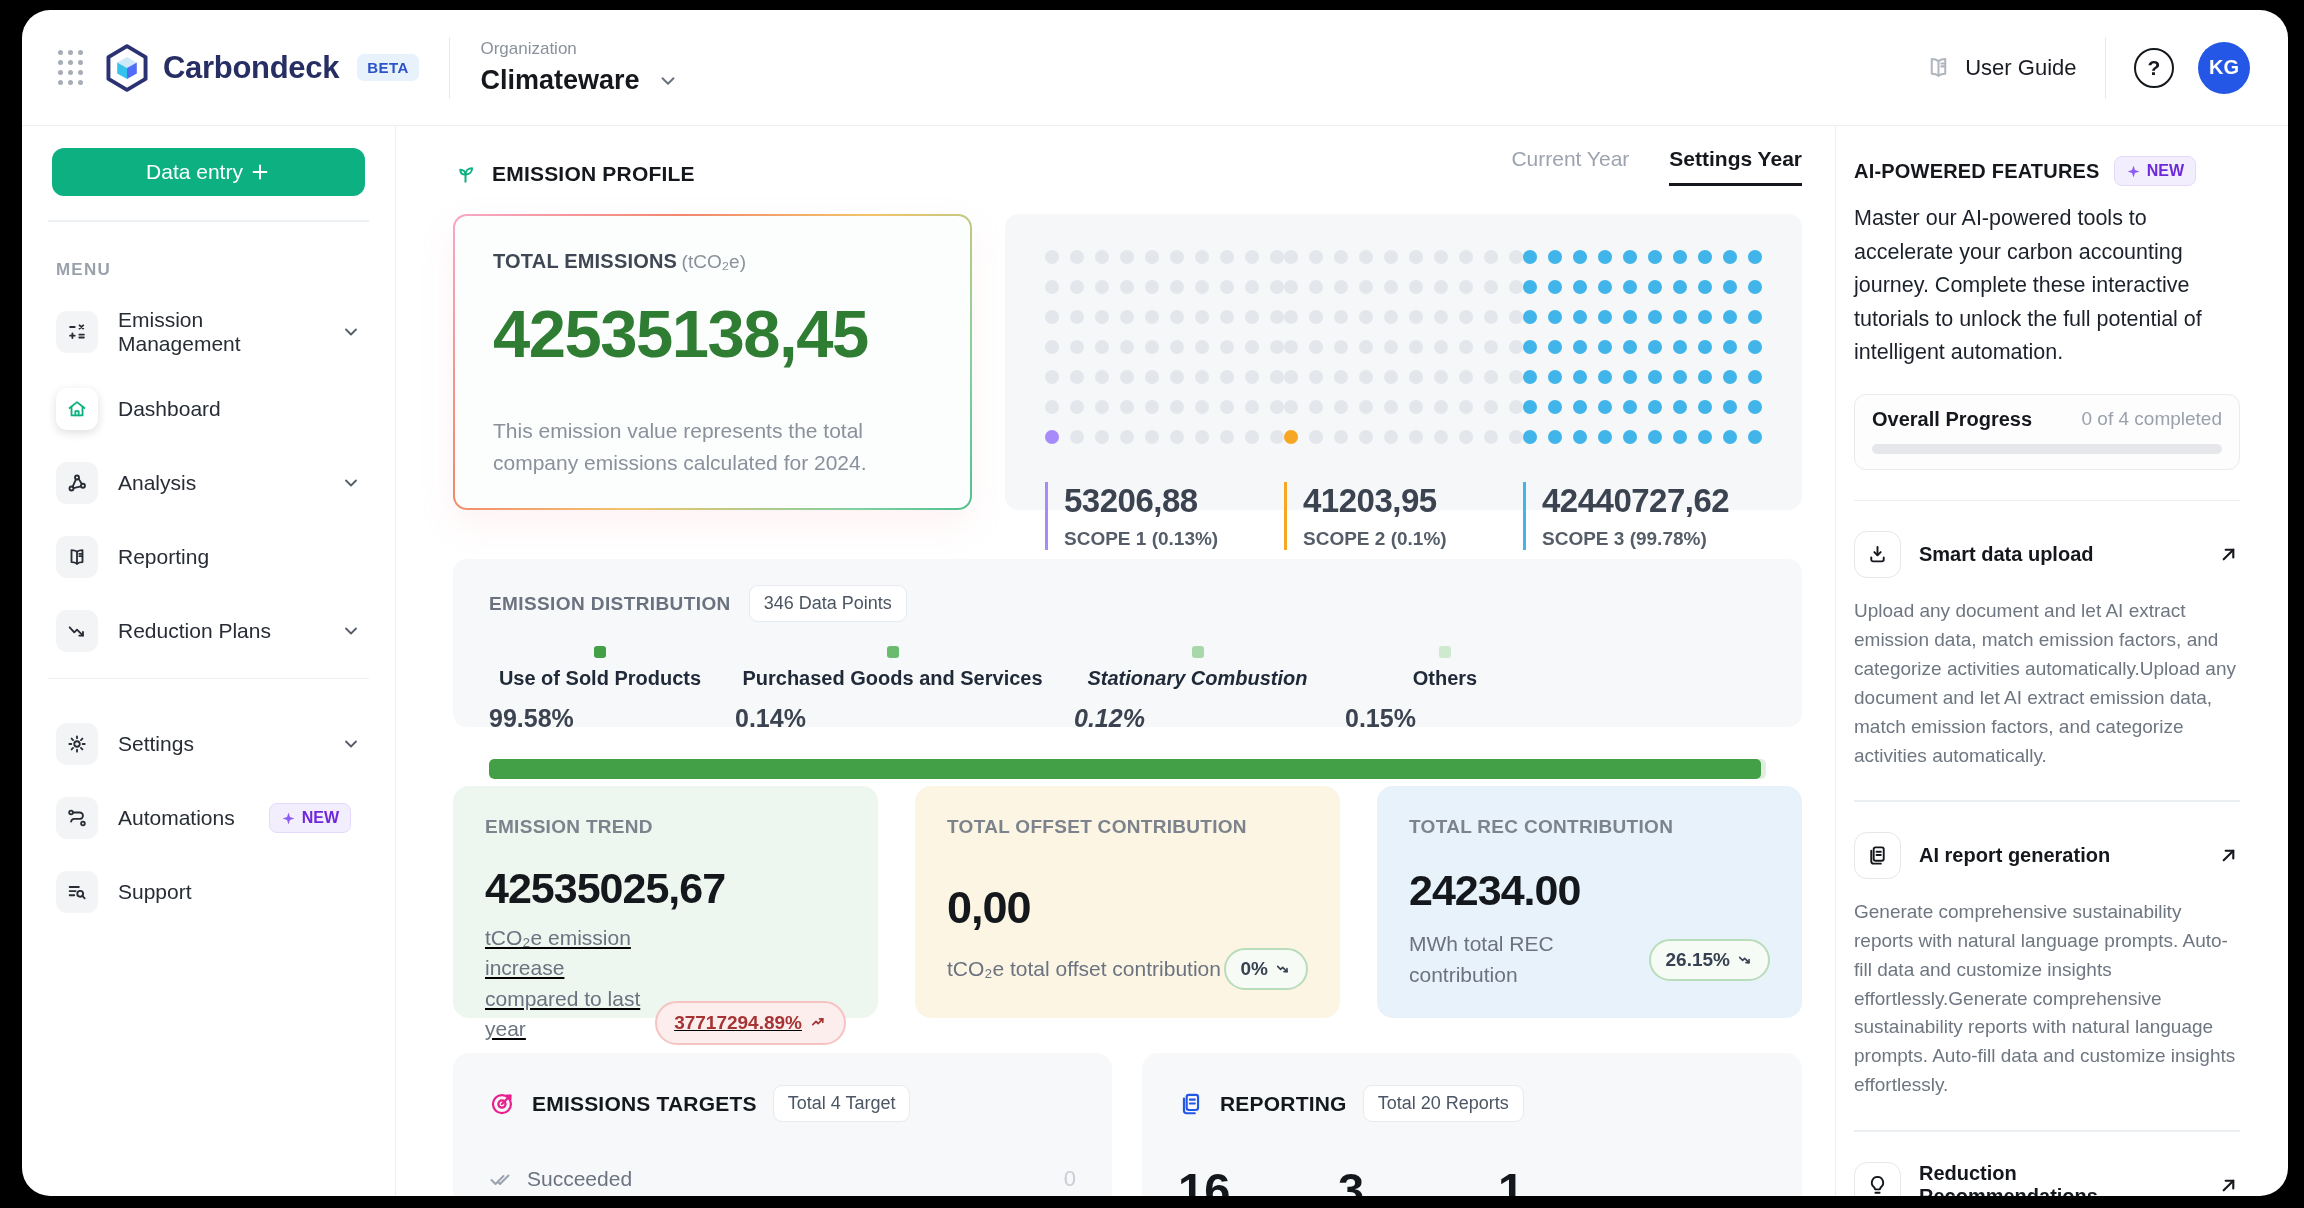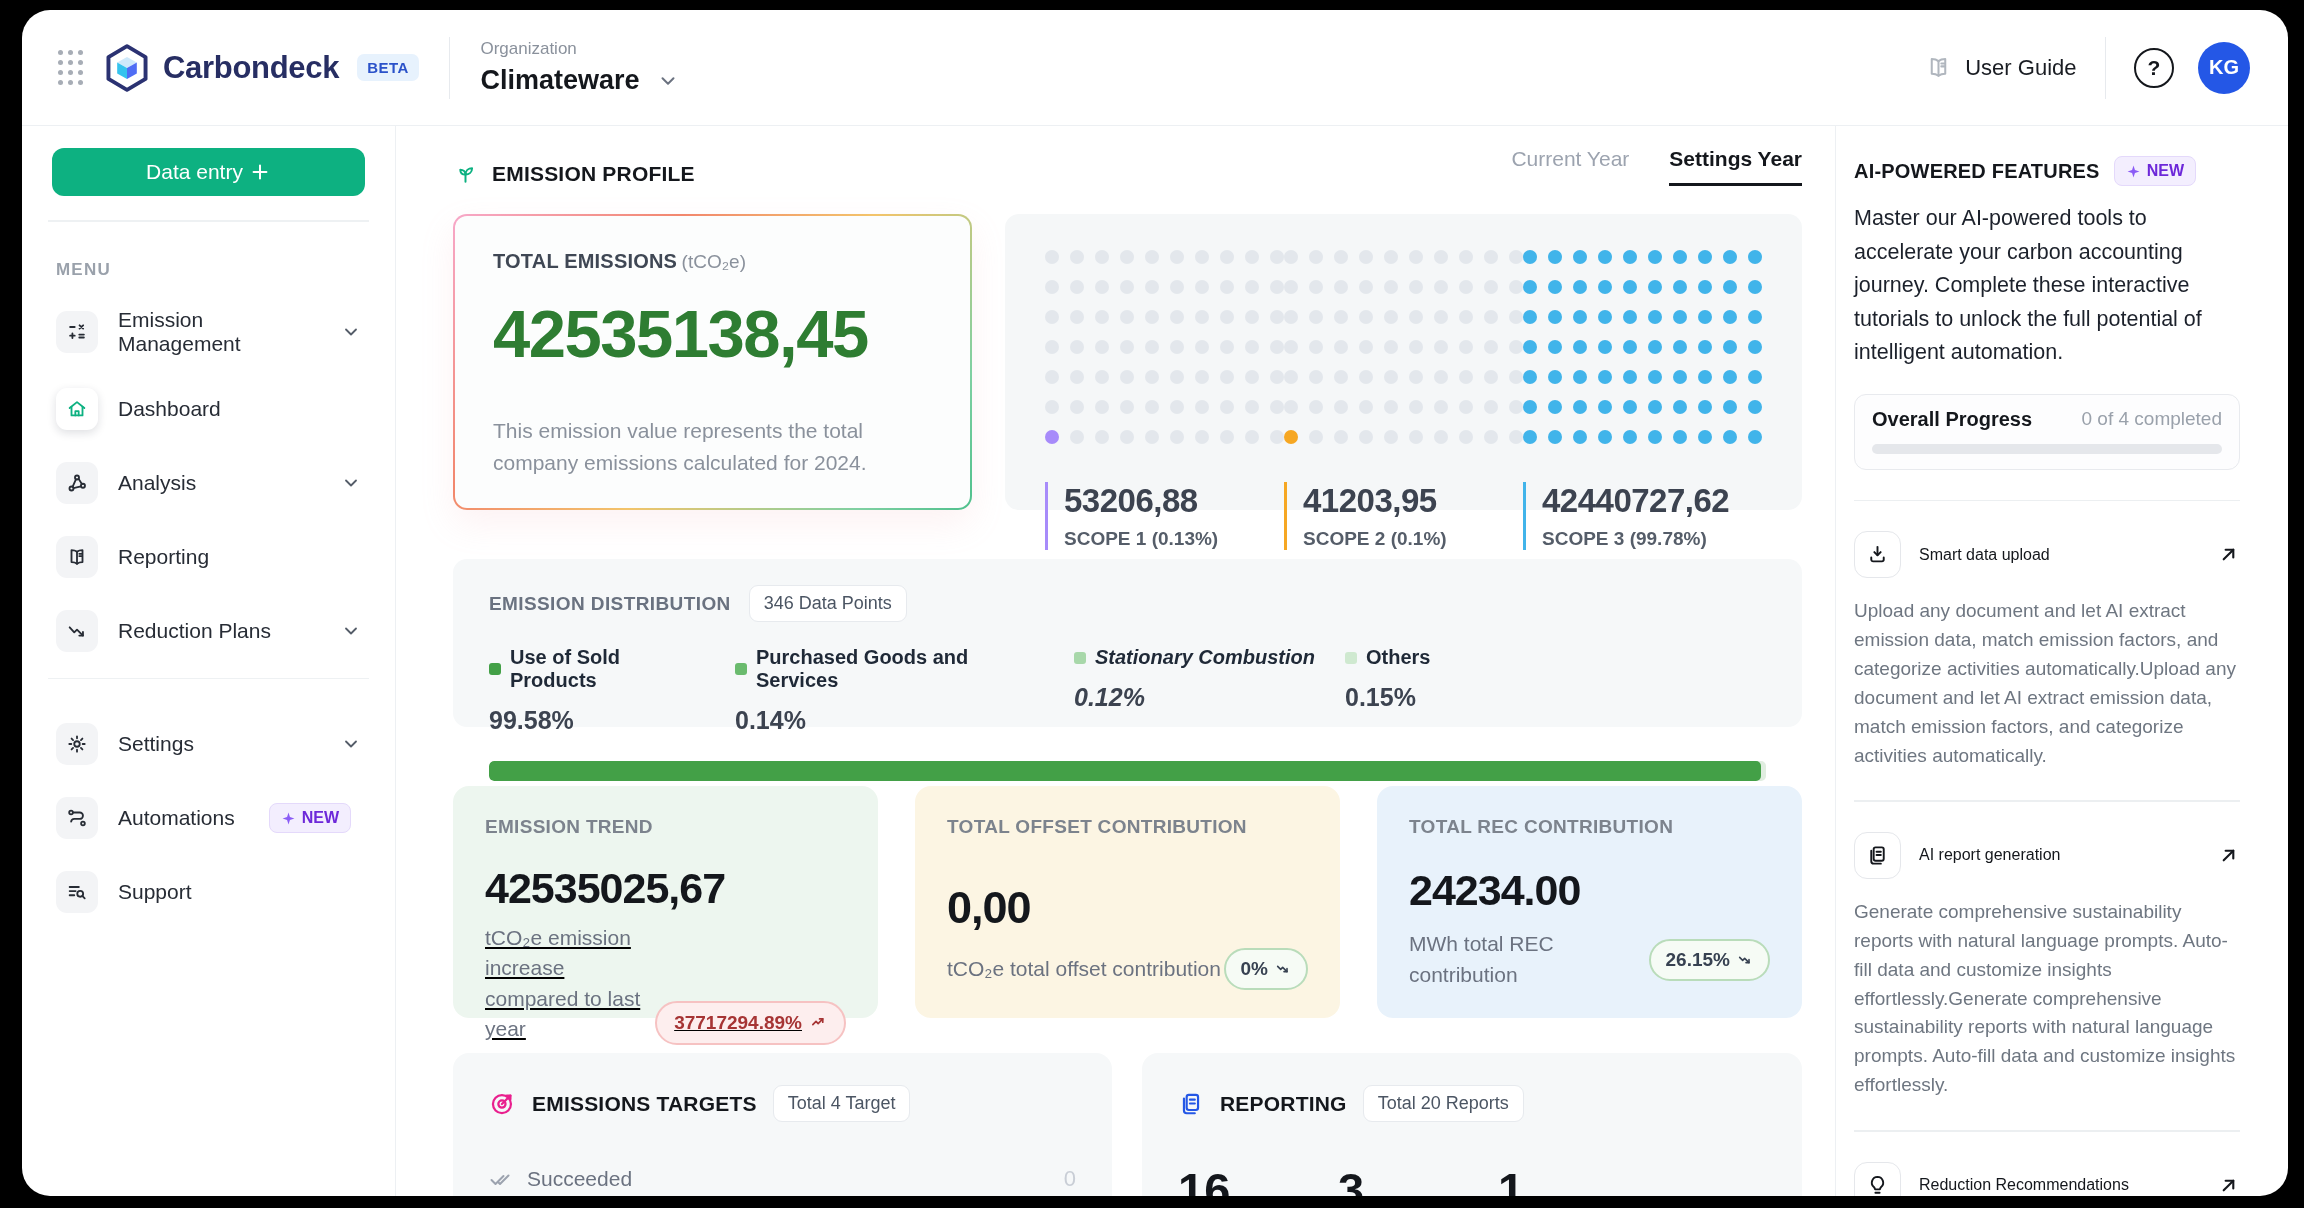--- a/index.html
+++ b/index.html
@@ -61,21 +61,21 @@
   .scope-value { font-size:33px; font-weight:700; color:#3c4350; letter-spacing:-.5px; }
   .scope-label { font-size:19px; font-weight:600; color:#555d69; margin-top:8px; }
 
   .dist-card { margin-top:49px; height:168px; background:#f6f8f9; border-radius:14px; padding:26px 36px; }
   .dist-head { display:flex; align-items:center; gap:18px; }
   .dist-title { font-size:19px; font-weight:600; color:#6a7280; letter-spacing:.4px; }
   .pill-badge { background:#fff; border:1px solid #e7eaee; border-radius:9px; font-size:18px; color:#4b5563; padding:7px 14px; }
   .legend-row { display:flex; margin-top:24px; }
   .legend-col { margin-right:24px; }
   .legend-col:nth-child(1){ width:222px; } .legend-col:nth-child(2){ width:315px; } .legend-col:nth-child(3){ width:247px;font-style:italic; } .legend-col:nth-child(4){ width:200px; }
-  .legend-top { display:flex; align-items:center; gap:9px; font-size:20px; font-weight:600; color:#1f2937; }
+  .legend-top { display:flex; align-items:center; gap:9px; font-size:20px; font-weight:600; color:#1f2937;flex-direction:column; }
   .swatch { width:12px; height:12px; border-radius:3px; flex:0 0 12px; }
   .legend-pct { font-size:25px; font-weight:600; color:#3c4350; margin-top:14px; }
   .dist-track { margin-top:26px; height:20px; border-radius:5px; background:#e0ede0; overflow:hidden; }
   .dist-fill { height:100%; border-radius:5px; }
 
   .stats-row { display:flex; gap:37px; margin-top:59px; }
   .stat-card { width:426px; height:232px; border-radius:16px; padding:30px 32px 28px; display:flex; flex-direction:column; }
   .stat-card.trend { background:#edf6ef; }
   .stat-card.offset { background:#fcf5e3; }
   .stat-card.rec { background:#e8f2fb; }
@@ -107,21 +107,21 @@
   .ai-intro { font-size:21.5px; color:#1c212b; line-height:1.56; margin-top:16px; }
   .progress-card { margin-top:24px; border:1.5px solid #e8eaee; border-radius:12px; padding:13px 17px 15px; background:#fdfdfe; }
   .progress-head { display:flex; align-items:center; justify-content:space-between; }
   .progress-label { font-size:20px; font-weight:600; color:#14171c; }
   .progress-status { font-size:19px; color:#9aa1ab; }
   .progress-track { margin-top:13px; height:10px; border-radius:5px; background:#e5e7eb; overflow:hidden; }
   .progress-fill { height:100%; background:#0db181; border-radius:5px; }
   .ai-div { height:1.5px; background:#eceff1; margin:30px 0; }
   .feature-head { display:flex; align-items:center; gap:18px; }
   .feature-ico { width:47px; height:47px; border:1.5px solid #e5e7eb; border-radius:13px; display:flex; align-items:center; justify-content:center; color:#14171c; flex:0 0 47px; background:#fff; }
-  .feature-title { font-size:16px; font-weight:400; color:#14171c; }
+  .feature-title { font-size:20px; font-weight:700; color:#14171c; }
   .feature-arrow { margin-left:auto; color:#14171c; display:flex; cursor:pointer; }
   .feature-desc { font-size:19px; color:#6e7681; line-height:1.52; margin-top:19px; }
 
   svg { display:block; }
 </style>
 </head>
 <body>
 
 <div class="app">
 

